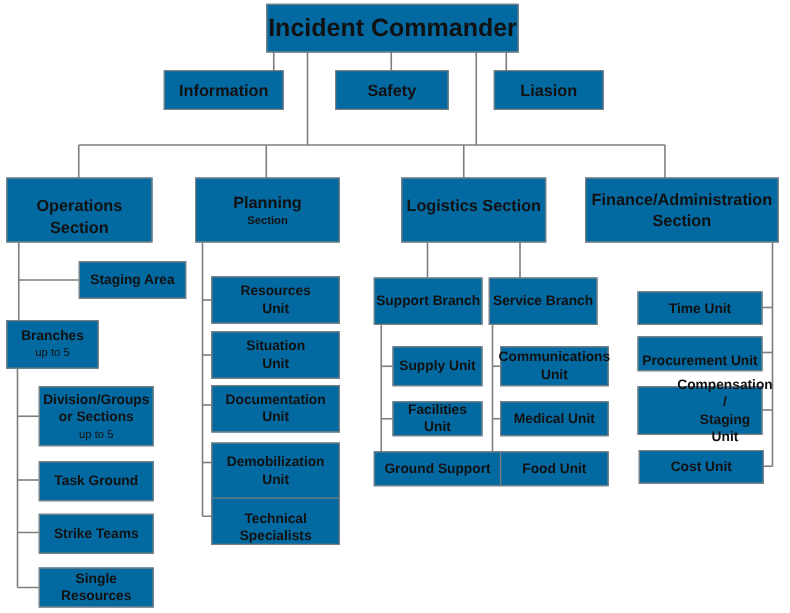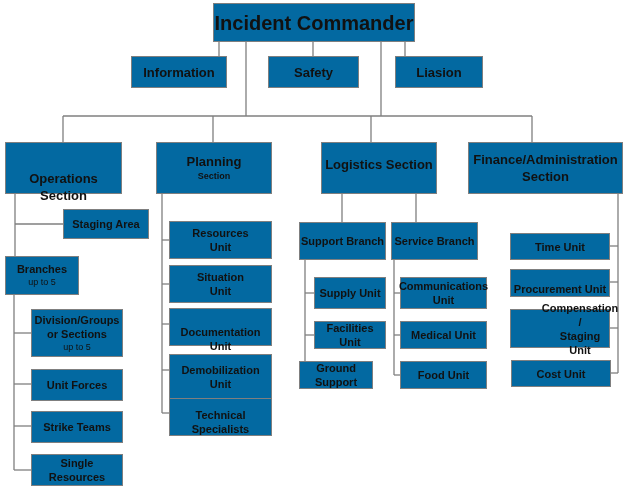--- a/index.html
+++ b/index.html
@@ -72,21 +72,21 @@
   <div class="box mid" style="left:131px;top:56px;width:96px;height:32px;">
     <span>Information</span>
   </div>
   <div class="box mid" style="left:268px;top:56px;width:91px;height:32px;">
     <span>Safety</span>
   </div>
   <div class="box mid" style="left:395px;top:56px;width:88px;height:32px;">
     <span>Liasion</span>
   </div>
 
-  <div class="box mid" style="left:5px;top:142px;width:117px;height:52px;justify-content:flex-start;padding-top:27px;">
+  <div class="box mid" style="left:5px;top:142px;width:117px;height:52px;justify-content:flex-start;padding-top:13px;">
     <span>Operations Section</span>
   </div>
   <div class="box mid" style="left:156px;top:142px;width:116px;height:52px;">
     <span>Planning</span>
     <span class="sub bold">Section</span>
   </div>
   <div class="box mid" style="left:321px;top:142px;width:116px;height:52px;justify-content:flex-start;padding-top:13px;">
     <span>Logistics Section</span>
   </div>
   <div class="box mid" style="left:468px;top:142px;width:155px;height:52px;">
@@ -100,38 +100,38 @@
   <div class="box" style="left:5px;top:256px;width:74px;height:39px;">
     <span>Branches</span>
     <span class="sub">up to 5</span>
   </div>
   <div class="box" style="left:31px;top:309px;width:92px;height:48px;">
     <span>Division/Groups</span>
     <span>or Sections</span>
     <span class="sub">up to 5</span>
   </div>
   <div class="box" style="left:31px;top:369px;width:92px;height:32px;">
-    <span>Unit Forces</span>
+    <span>Task Ground</span>
   </div>
   <div class="box" style="left:31px;top:411px;width:92px;height:32px;">
     <span>Strike Teams</span>
   </div>
   <div class="box" style="left:31px;top:454px;width:92px;height:32px;">
     <span>Single Resources</span>
   </div>
 
   <div class="box" style="left:169px;top:221px;width:103px;height:38px;">
     <span>Resources</span>
     <span>Unit</span>
   </div>
   <div class="box" style="left:169px;top:265px;width:103px;height:38px;">
     <span>Situation</span>
     <span>Unit</span>
   </div>
-  <div class="box" style="left:169px;top:308px;width:103px;height:38px;justify-content:flex-start;padding-top:16px;">
+  <div class="box" style="left:169px;top:308px;width:103px;height:38px;justify-content:flex-start;padding-top:4px;">
     <span>Documentation Unit</span>
   </div>
   <div class="box" style="left:169px;top:354px;width:103px;height:52px;justify-content:flex-start;padding-top:8px;">
     <span>Demobilization Unit</span>
   </div>
   <div class="box" style="left:169px;top:398px;width:103px;height:38px;justify-content:flex-start;padding-top:9px;">
     <span>Technical Specialists</span>
   </div>
 
   <div class="box" style="left:299px;top:222px;width:87px;height:38px;">
@@ -139,21 +139,21 @@
   </div>
   <div class="box" style="left:391px;top:222px;width:87px;height:38px;">
     <span>Service Branch</span>
   </div>
   <div class="box" style="left:314px;top:277px;width:72px;height:32px;">
     <span>Supply Unit</span>
   </div>
   <div class="box" style="left:314px;top:321px;width:72px;height:28px;">
     <span>Facilities Unit</span>
   </div>
-  <div class="box" style="left:299px;top:361px;width:74px;height:28px;">
+  <div class="box" style="left:299px;top:361px;width:102px;height:28px;">
     <span>Ground Support</span>
   </div>
   <div class="box" style="left:400px;top:277px;width:87px;height:32px;">
     <span>Communications</span>
     <span>Unit</span>
   </div>
   <div class="box" style="left:400px;top:321px;width:87px;height:28px;">
     <span>Medical Unit</span>
   </div>
   <div class="box" style="left:400px;top:361px;width:87px;height:28px;">

